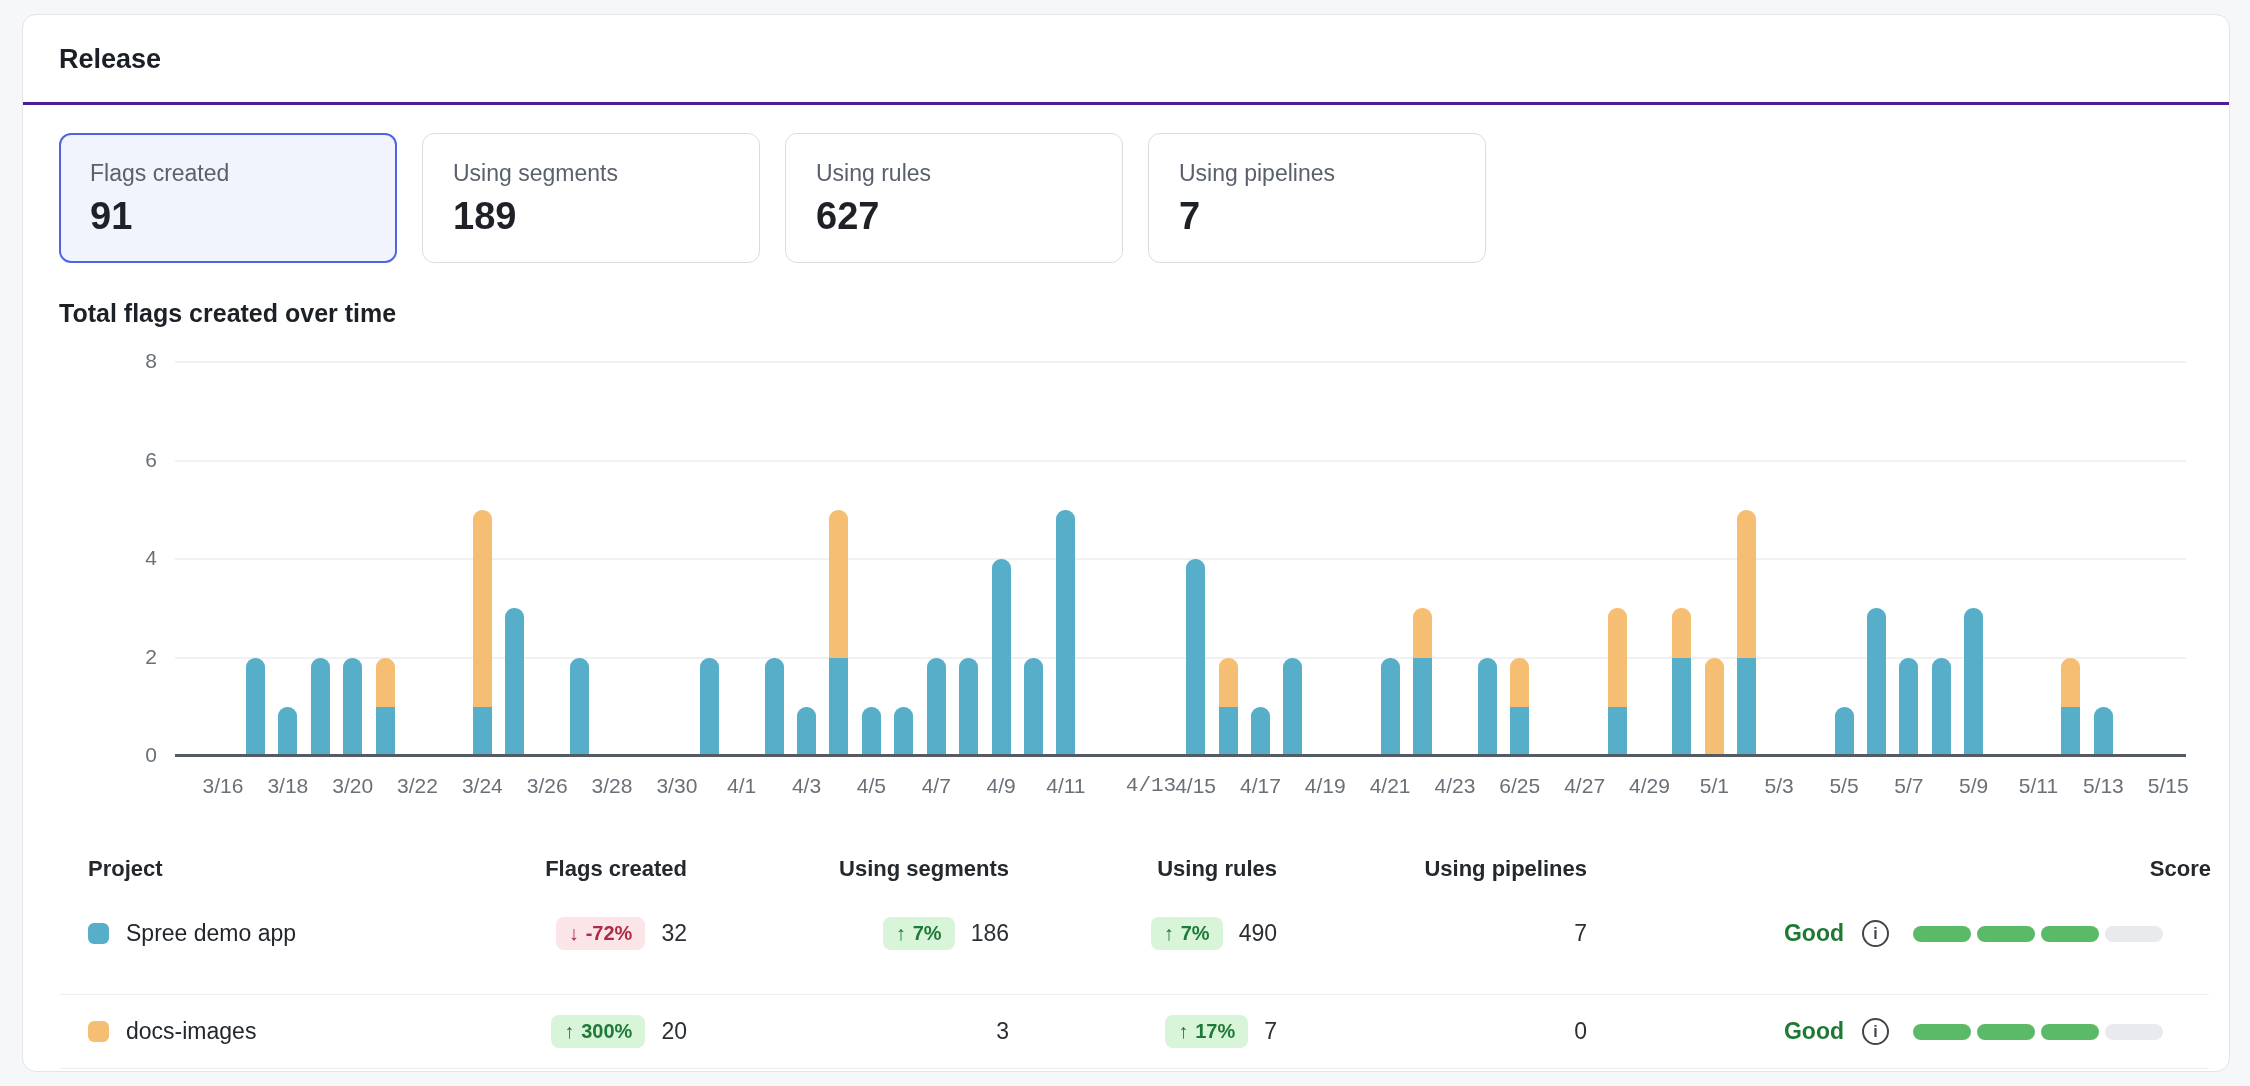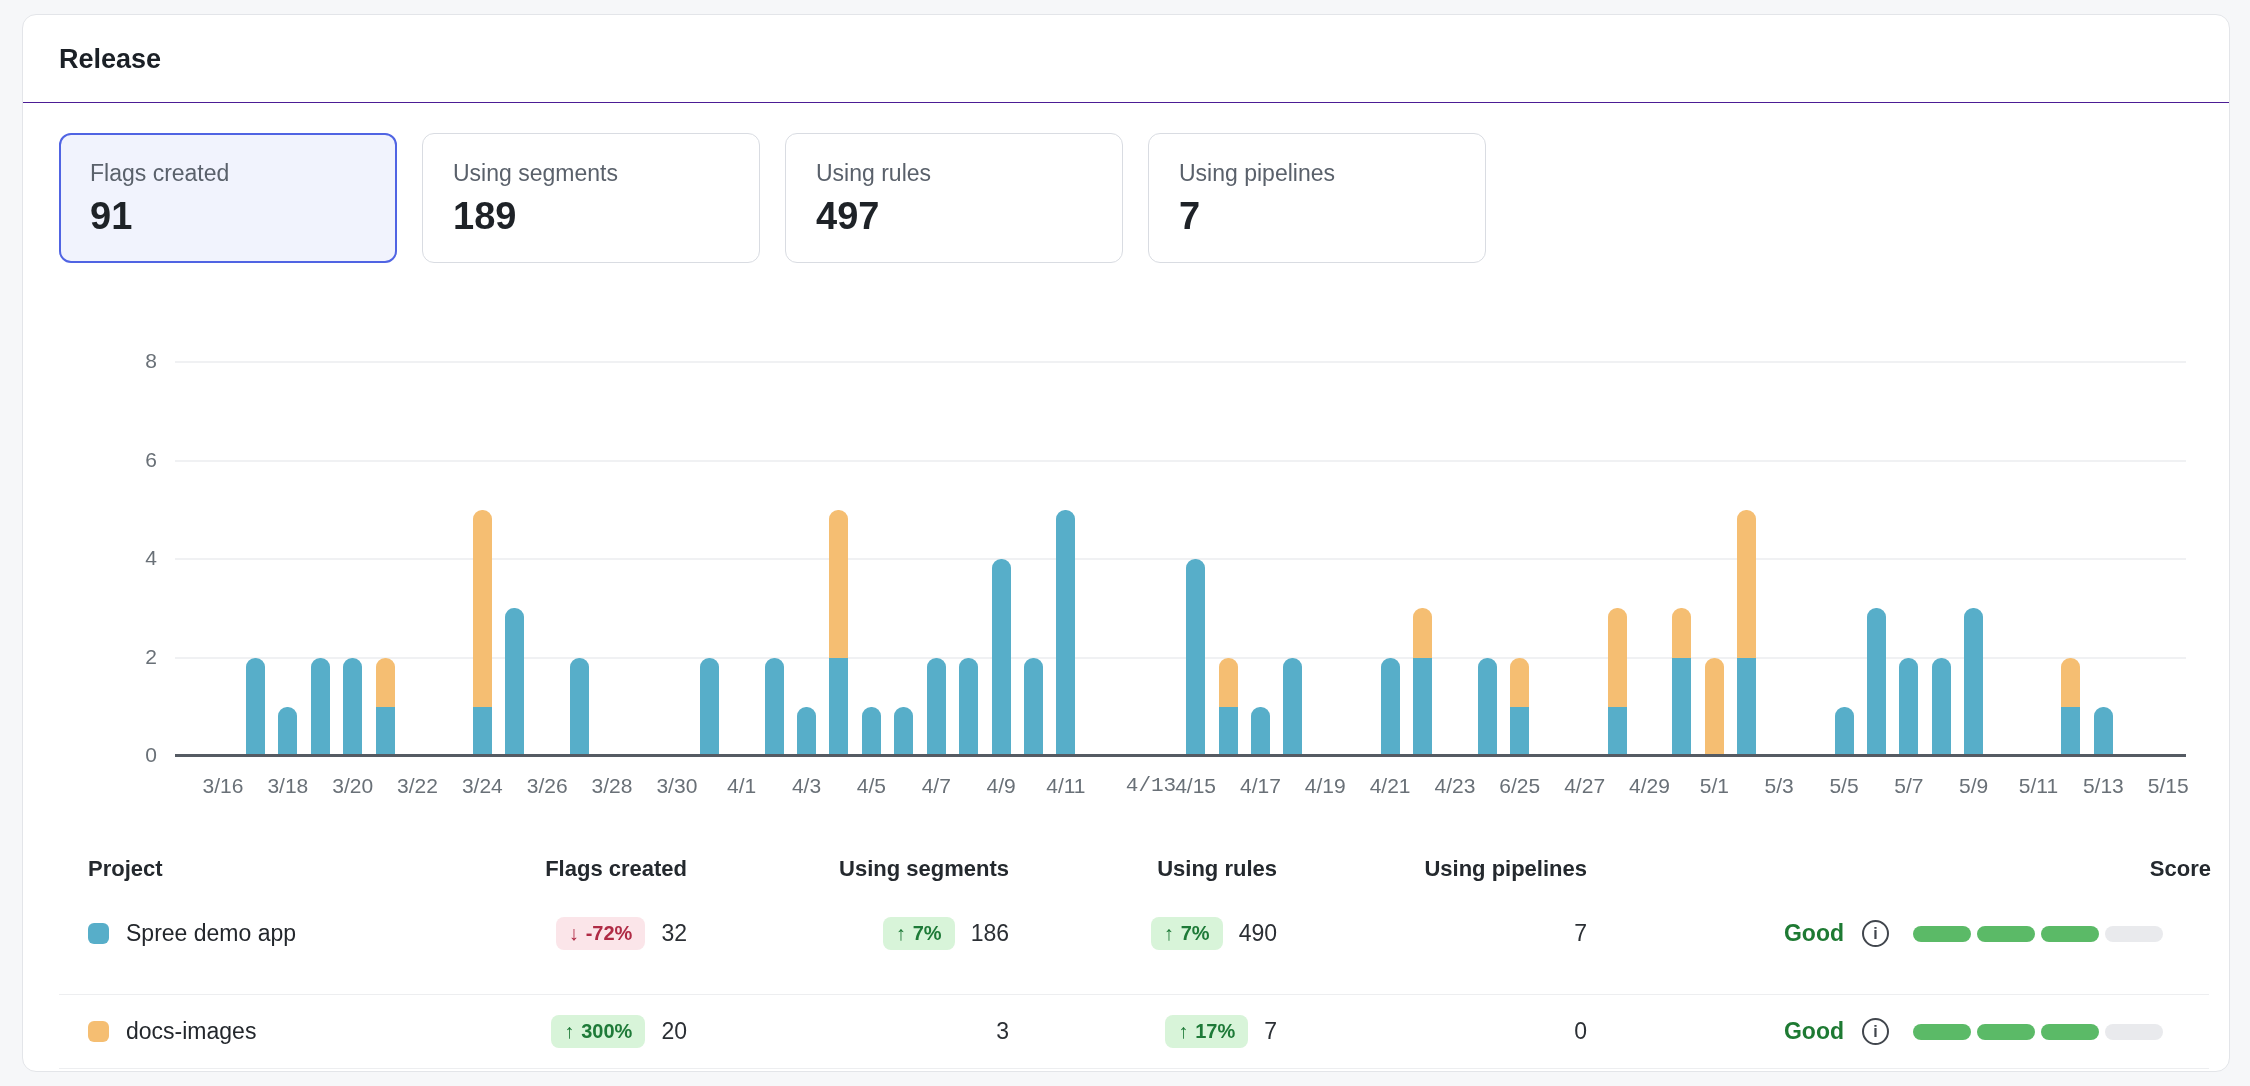--- a/index.html
+++ b/index.html
@@ -1,20 +1,20 @@
 <!DOCTYPE html>
 <html><head>
 <meta charset="utf-8">
 <style>
   html,body{margin:0;padding:0;}
   body{font-family:"Liberation Sans","DejaVu Sans",sans-serif;background:#f6f7f9;}
   .page{position:relative;width:2250px;height:1086px;background:#f6f7f9;overflow:hidden;}
   .card{position:absolute;left:22px;top:14px;width:2208px;height:1058px;background:#ffffff;
         border:1px solid #e3e5e9;border-radius:14px;box-sizing:border-box;}
-  .card-header{position:absolute;left:0;top:0;right:0;height:87px;border-bottom:1px solid #4c1d95;}
+  .card-header{position:absolute;left:0;top:0;right:0;height:87px;border-bottom:3px solid #4c1d95;}
   .page-title{position:absolute;left:36px;top:29px;font-size:27px;font-weight:700;color:#1b2026;}
 
   
   .stats-row{position:absolute;left:36px;top:118px;display:flex;gap:25px;}
   .stat-card{width:338px;height:130px;box-sizing:border-box;border:1px solid #d9dce2;border-radius:12px;
              background:#fff;padding:26px 30px;cursor:pointer;}
   .stat-card.selected{border:2px solid #5064e3;background:#f1f3fd;padding:25px 29px;}
   .stat-label{font-size:23px;color:#5a616b;}
   .stat-value{font-size:38px;font-weight:700;color:#1e2227;margin-top:8px;}
 
@@ -70,28 +70,29 @@
         <div class="stat-card selected">
           <div class="stat-label">Flags created</div>
           <div class="stat-value">91</div>
         </div>
         <div class="stat-card">
           <div class="stat-label">Using segments</div>
           <div class="stat-value">189</div>
         </div>
         <div class="stat-card">
           <div class="stat-label">Using rules</div>
-          <div class="stat-value">497</div>
+          <div class="stat-value">627</div>
         </div>
         <div class="stat-card">
           <div class="stat-label">Using pipelines</div>
           <div class="stat-value">7</div>
         </div>
       </div>
 
+    <div class="chart-title">Total flags created over time</div>
 
     <div class="chart">
         <div class="ytick" style="left: 38px; top: 402px;">0</div>
         <div class="gridline" style="top: 315.5px;"></div>
         <div class="ytick" style="left: 38px; top: 303.5px;">2</div>
         <div class="gridline" style="top: 217px;"></div>
         <div class="ytick" style="left: 38px; top: 205px;">4</div>
         <div class="gridline" style="top: 118.5px;"></div>
         <div class="ytick" style="left: 38px; top: 106.5px;">6</div>
         <div class="gridline" style="top: 20px;"></div>

